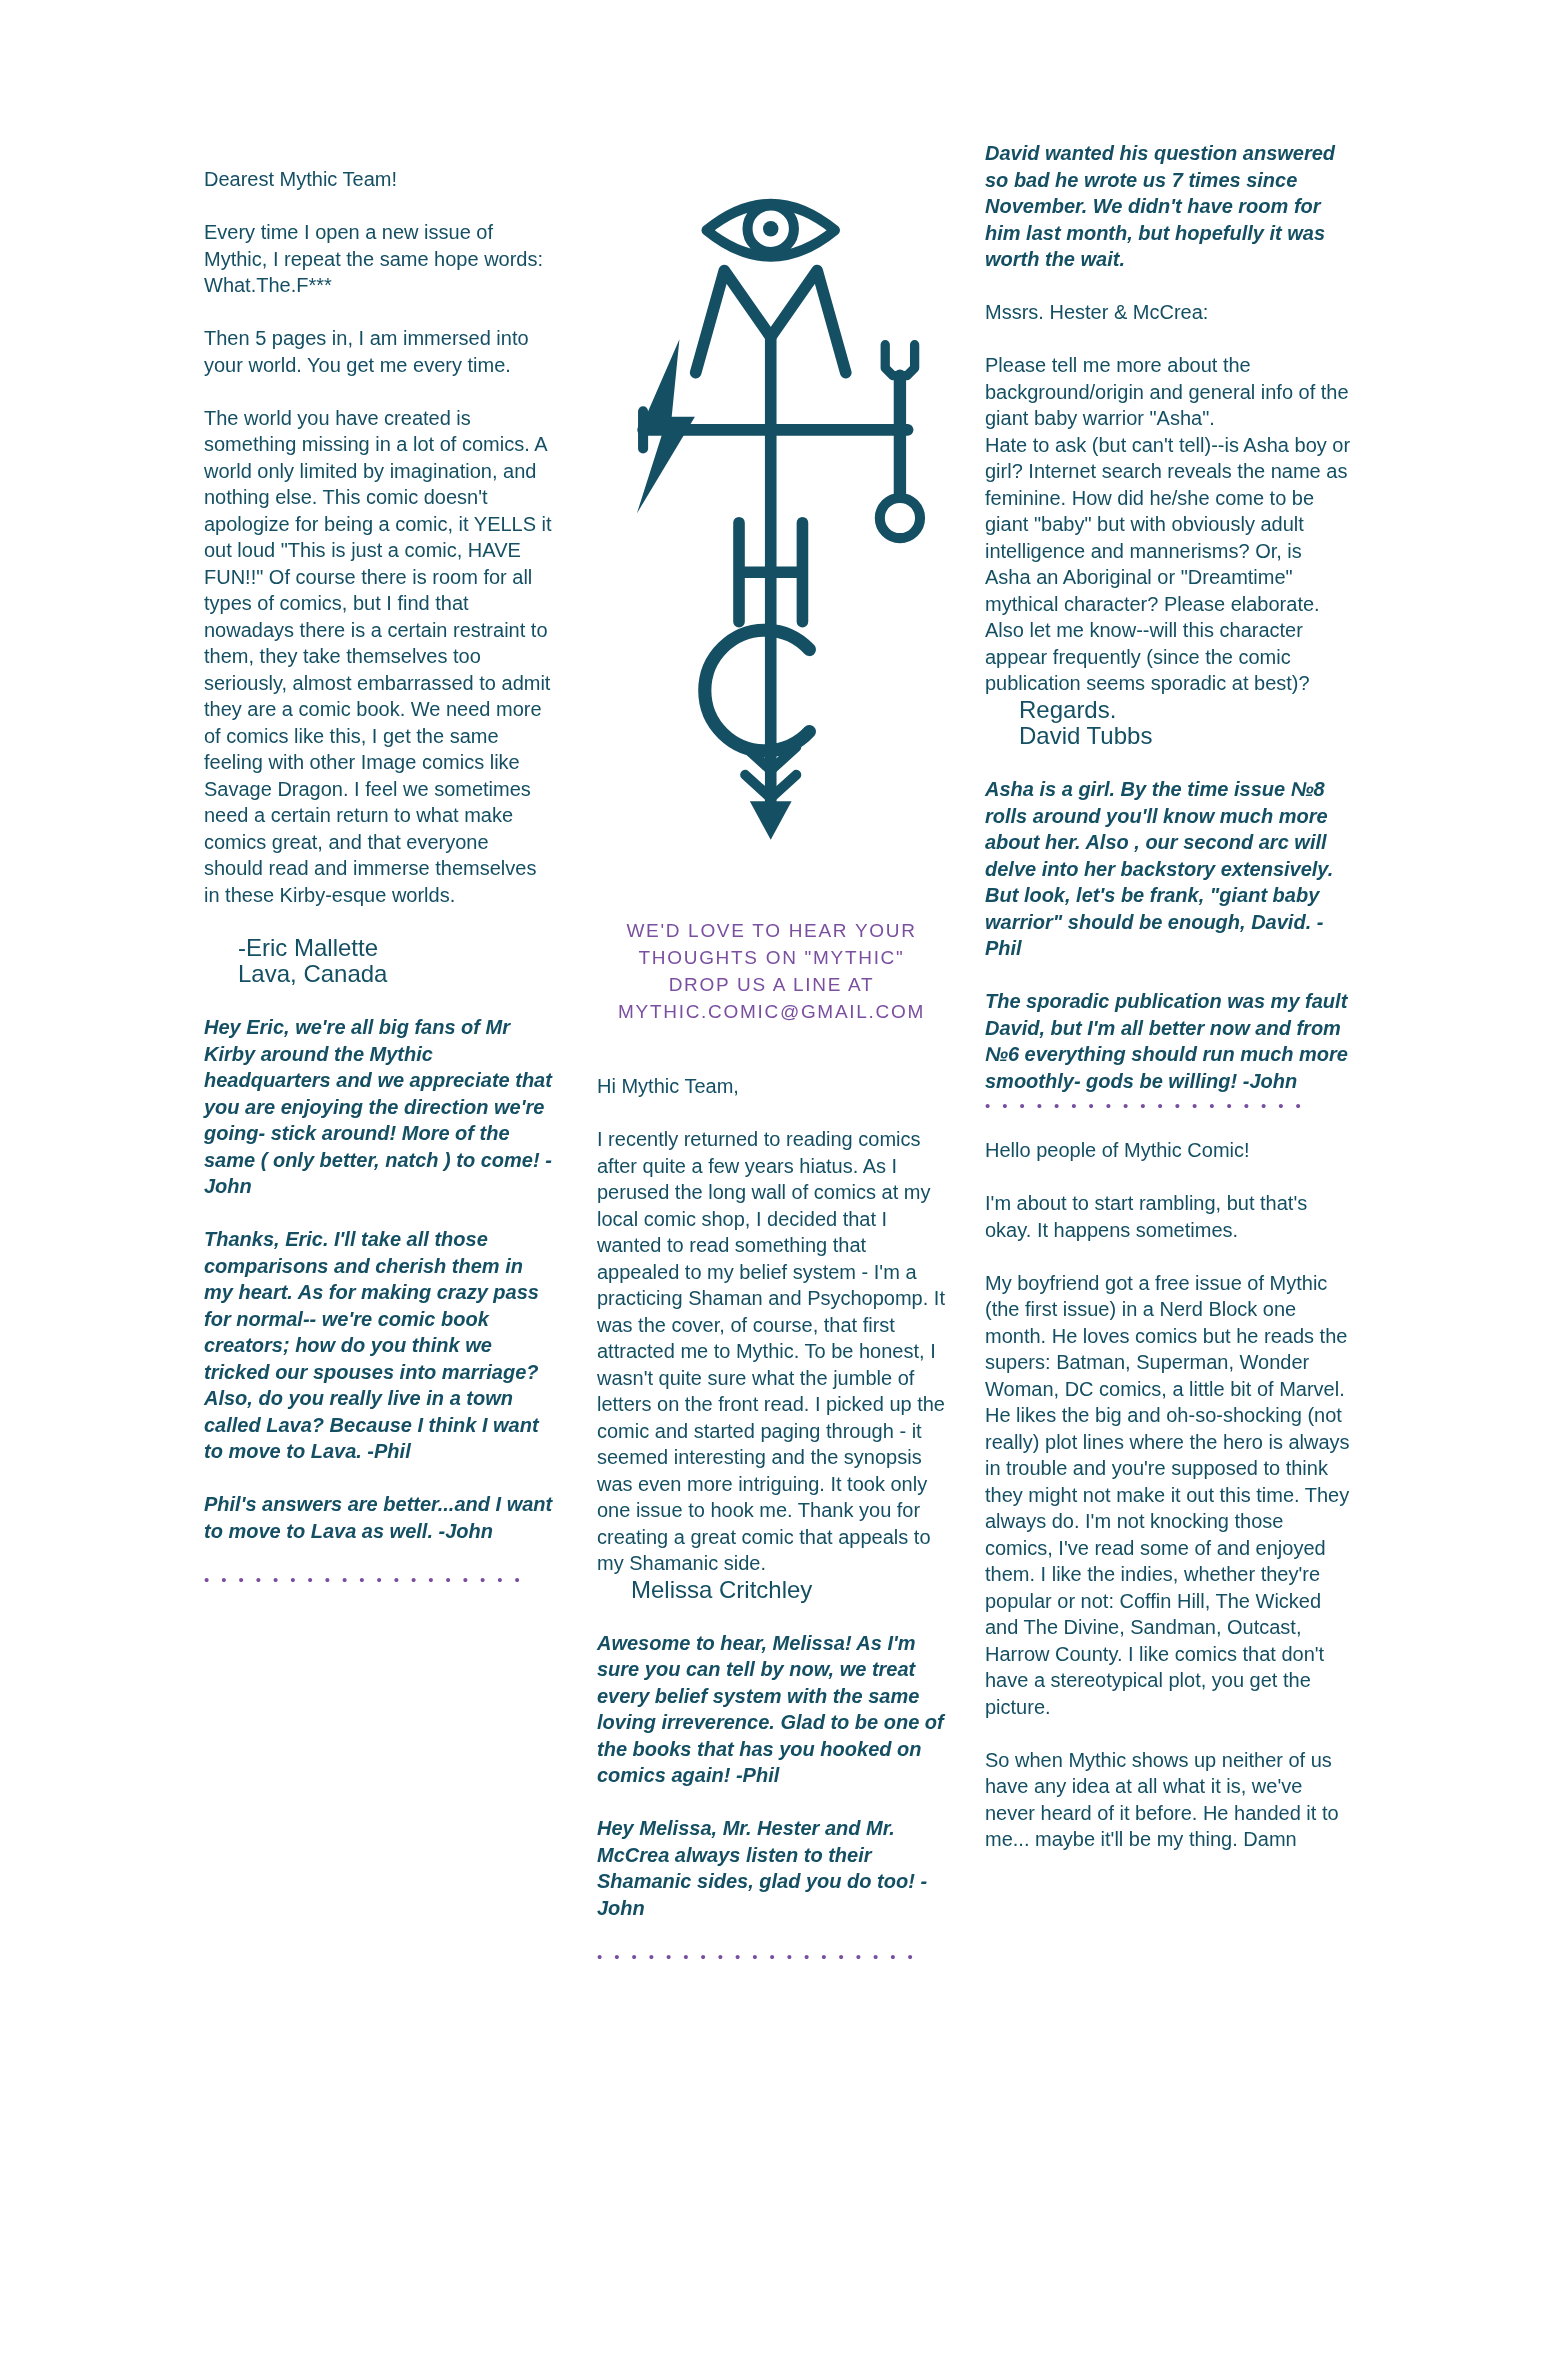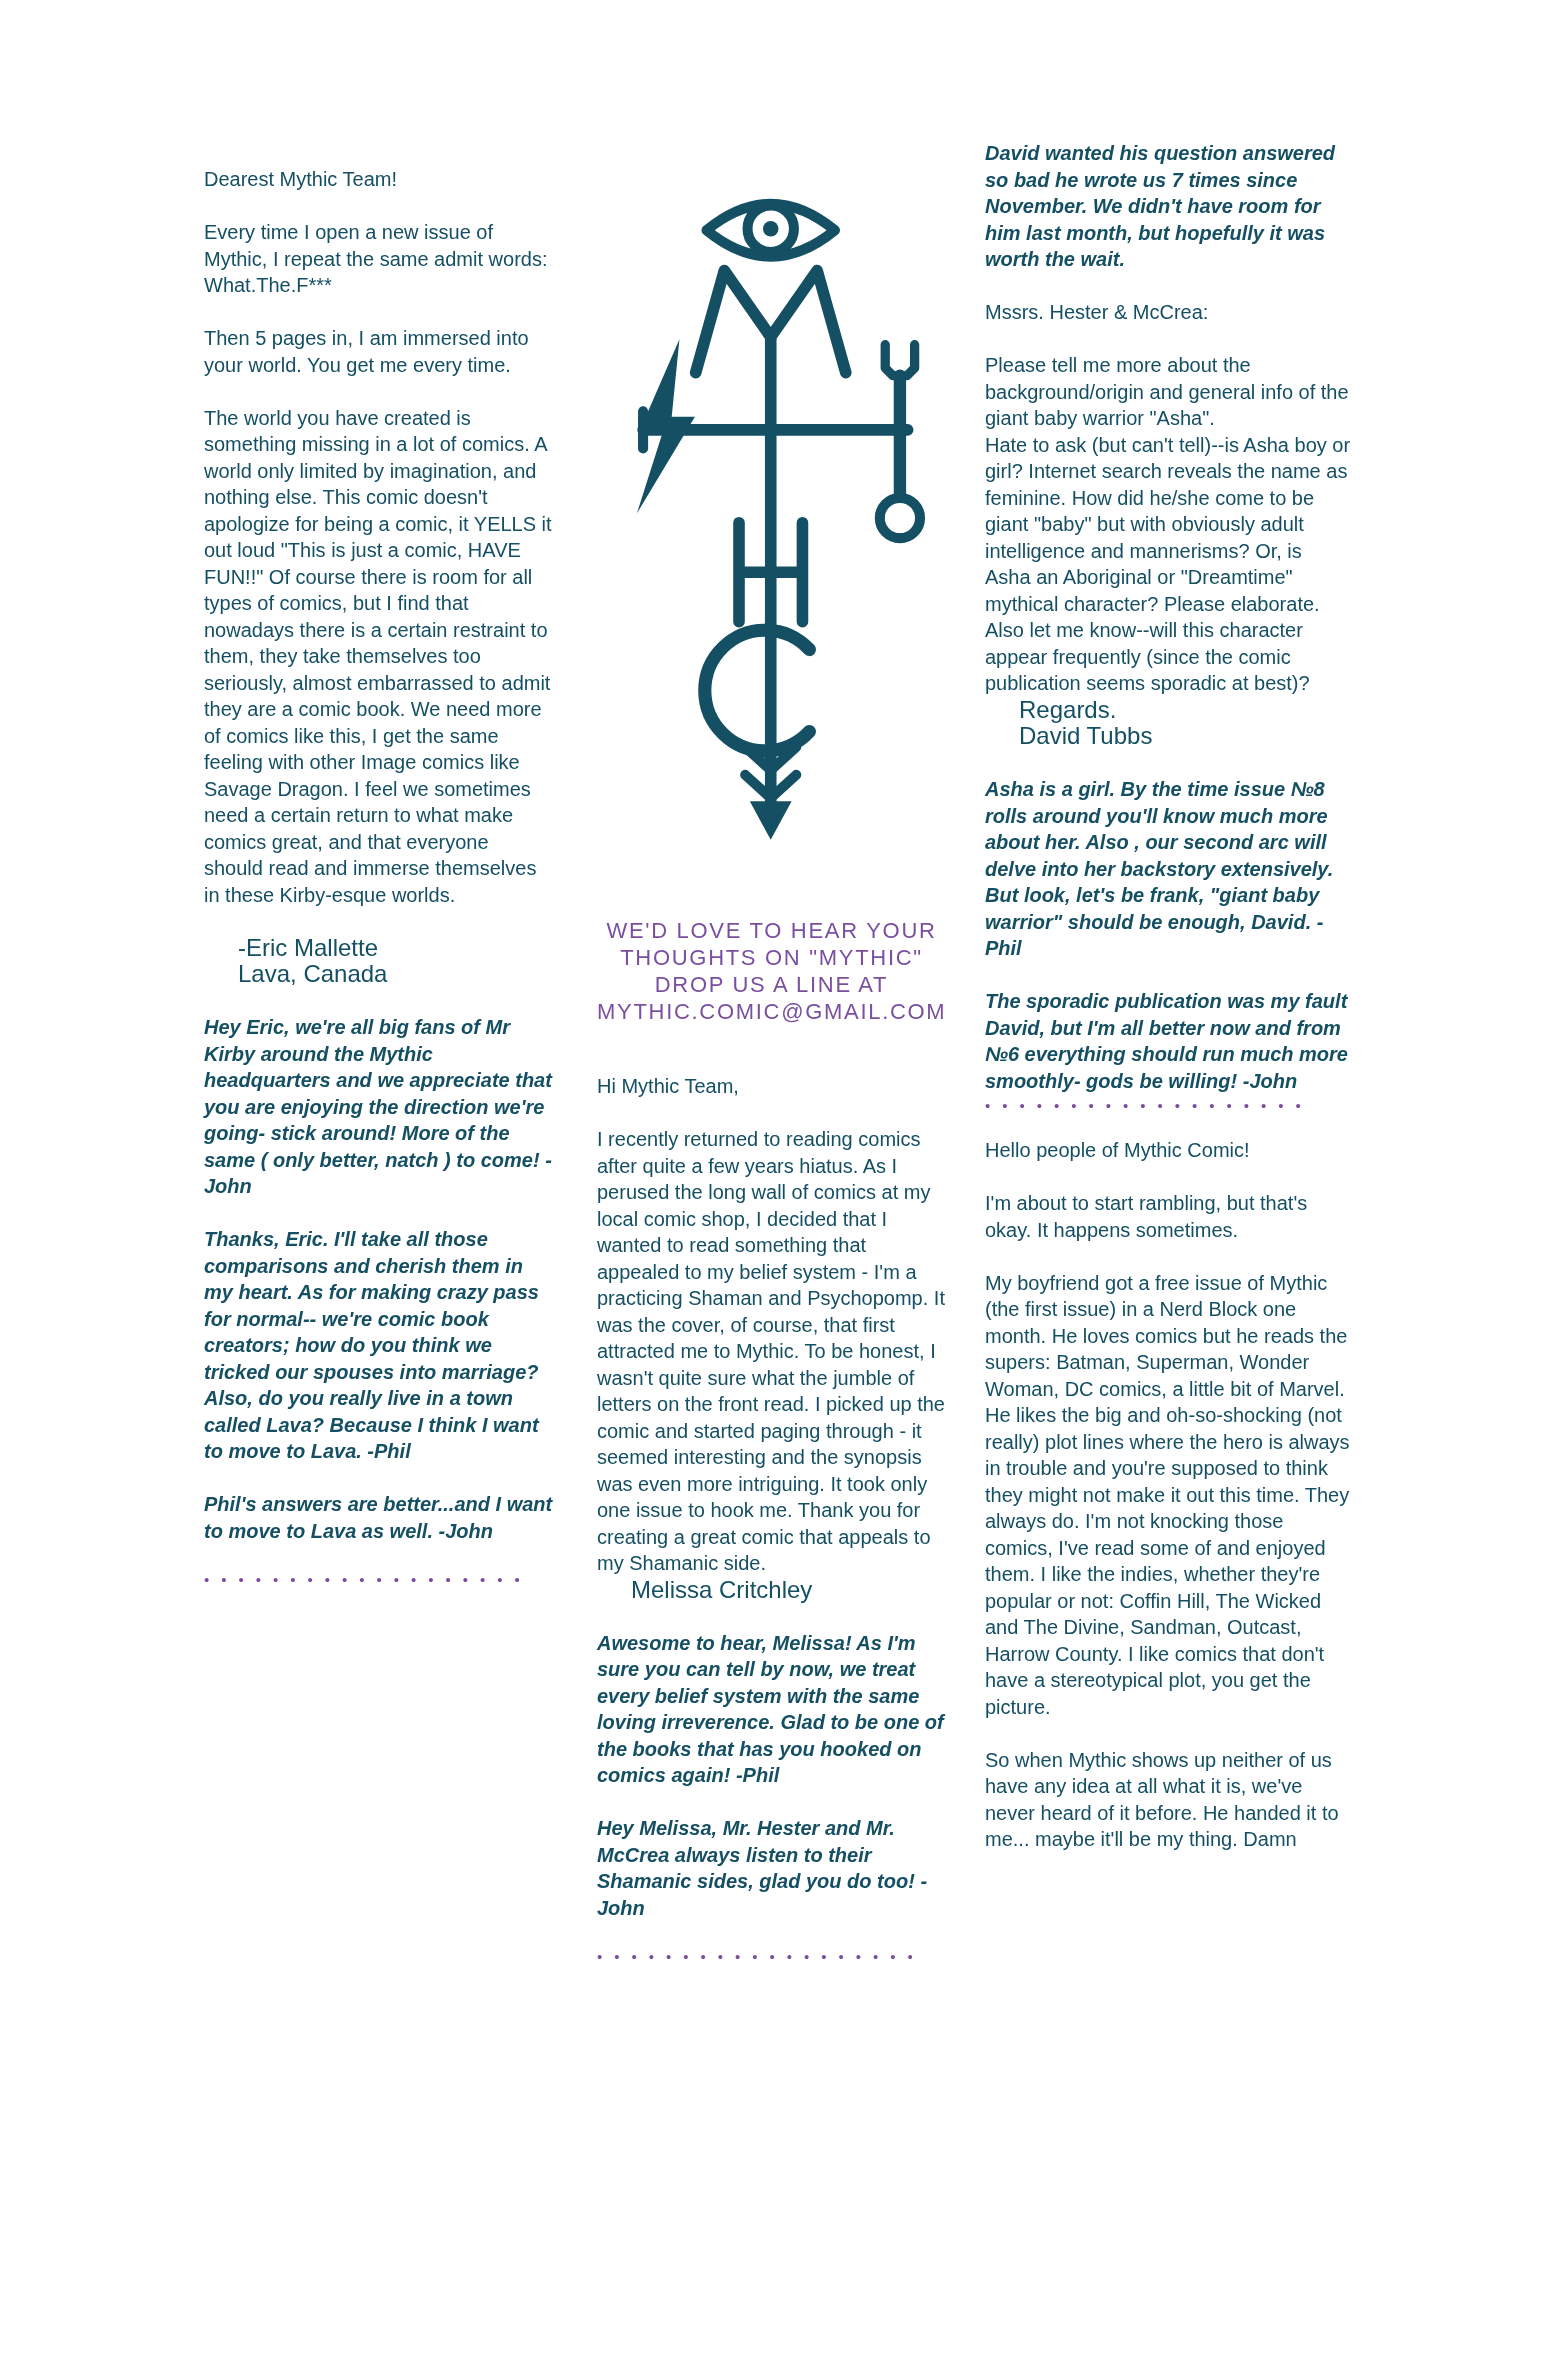--- a/index.html
+++ b/index.html
@@ -44,37 +44,37 @@
     line-height:17px;
     letter-spacing:12px;
     white-space:nowrap;
     margin-top:26.5px;
     overflow:hidden;
   }
   .dots.tight{margin-top:3.1px;margin-bottom:23px;}
   .callout{
     color:var(--accent);
     text-align:center;
-    font-size:22px;
+    font-size:19px;
     line-height:27px;
     letter-spacing:1.7px;
     white-space:pre-line;
     margin:40px 0 48px 0;
   }
   .logo-wrap{width:349px;}
   .logo-wrap svg{display:block;width:349px;height:704px;}
 </style>
 </head>
 <body>
 
 <div class="page">
 
   <section id="col1" class="col">
     <p class="para">Dearest Mythic Team!</p>
-    <p class="para">Every time I open a new issue of Mythic, I repeat the same admit words: What.The.F***</p>
+    <p class="para">Every time I open a new issue of Mythic, I repeat the same hope words: What.The.F***</p>
     <p class="para">Then 5 pages in, I am immersed into your world. You get me every time.</p>
     <p class="para">The world you have created is something missing in a lot of comics. A world only limited by imagination, and nothing else. This comic doesn't apologize for being a comic, it YELLS it out loud "This is just a comic, HAVE FUN!!" Of course there is room for all types of comics, but I find that nowadays there is a certain restraint to them, they take themselves too seriously, almost embarrassed to admit they are a comic book. We need more of comics like this, I get the same feeling with other Image comics like Savage Dragon. I feel we sometimes need a certain return to what make comics great, and that everyone should read and immerse themselves in these Kirby-esque worlds.</p>
     <p class="sig">-Eric Mallette</p>
     <p class="sig gap-after">Lava, Canada</p>
     <p class="para response">Hey Eric, we're all big fans of Mr Kirby around the Mythic headquarters and we appreciate that you are enjoying the direction we're going- stick around! More of the same ( only better, natch ) to come! - John</p>
     <p class="para response">Thanks, Eric. I'll take all those comparisons and cherish them in my heart. As for making crazy pass for normal-- we're comic book creators; how do you think we tricked our spouses into marriage? Also, do you really live in a town called Lava? Because I think I want to move to Lava.  -Phil</p>
     <p class="para response nogap">Phil's answers are better...and I want to move to Lava as well. -John</p>
     <div class="dots">•••••••••••••••••••</div>
   </section>
 

